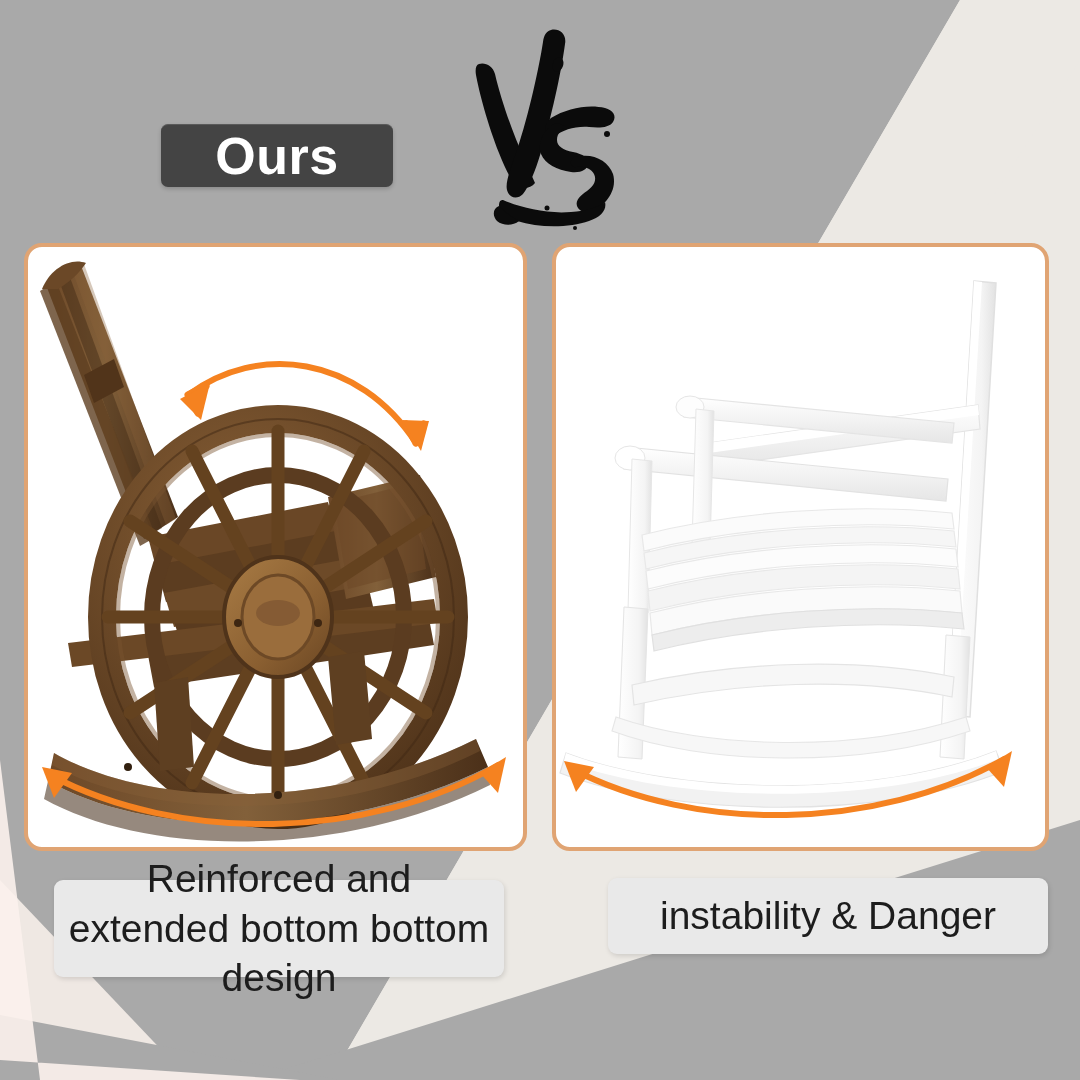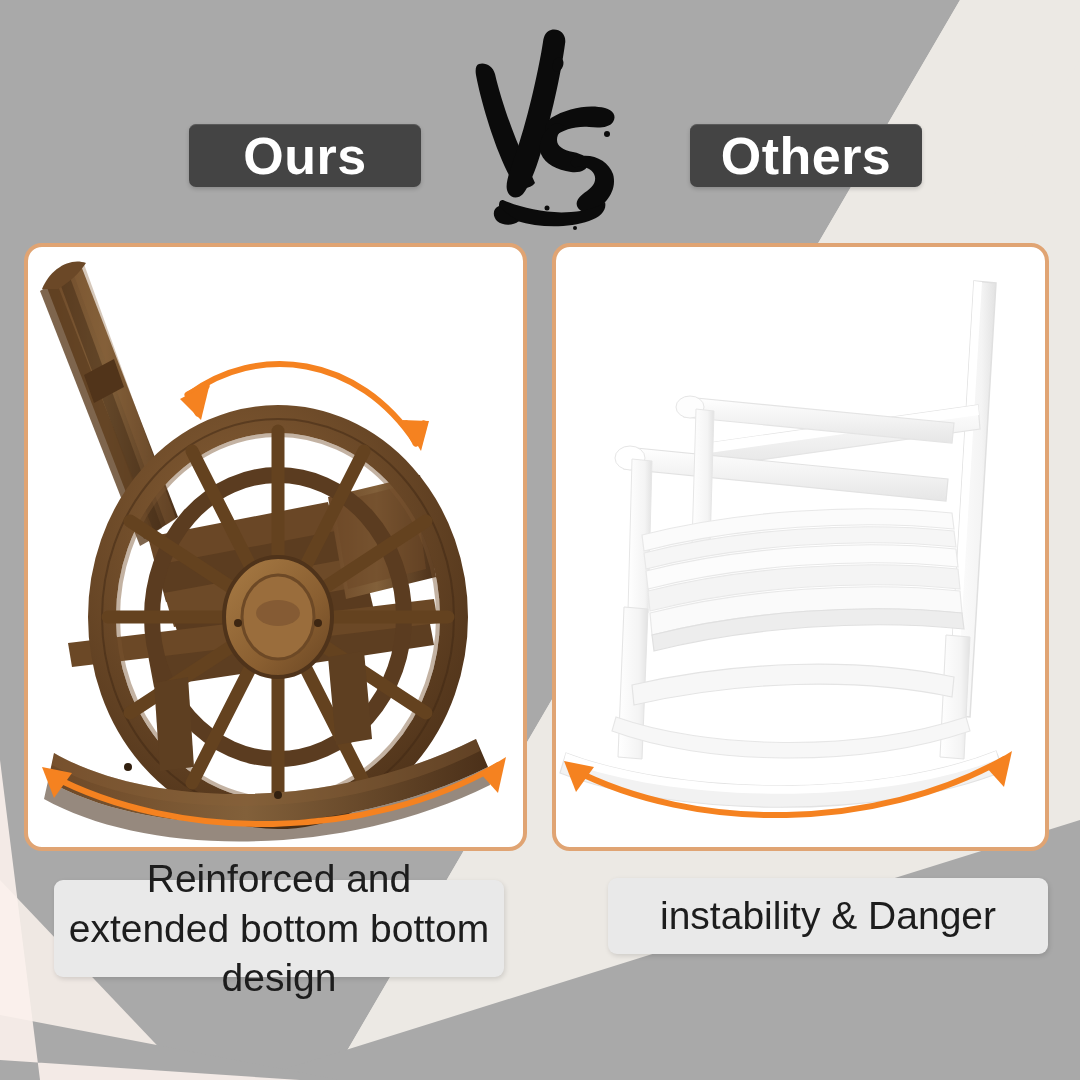--- a/index.html
+++ b/index.html
@@ -22,21 +22,21 @@
     background:#444444;
     border-radius:7px;
     color:#ffffff;
     font-weight:bold;
     font-size:52px;
     letter-spacing:.5px;
     display:flex; align-items:center; justify-content:center;
     box-shadow:0 2px 4px rgba(0,0,0,.18);
     border-top:1px solid #5a5a5a;
   }
-  #badge-ours   { left:161px; top:124px; width:232px; height:63px;margin-left:28px; }
+  #badge-ours   { left:161px; top:124px; width:232px; height:63px; }
   #badge-others { left:690px; top:124px; width:232px; height:63px; }
 
   .vs-wrap { position:absolute; left:455px; top:22px; width:190px; height:210px; }
 
   
   .card {
     position:absolute;
     background:#ffffff;
     border:4px solid #e0a473;
     border-radius:18px;
@@ -121,23 +121,20 @@
 
         <path d="M44 184 C50 190 58 196 64 199 C58 204 48 204 42 199 C37 194 38 186 44 184 Z"></path>
 
         <circle cx="152" cy="112" r="3"></circle>
         <circle cx="92" cy="186" r="2.5"></circle>
         <circle cx="120" cy="206" r="2"></circle>
       </g>
     </svg>
   </div>
 
-  <div class="badge" id="badge-others">
-    <span>Others</span>
-  </div>
 </div>
 
 <div class="card" id="card-ours">
   <svg class="card-art" viewBox="0 0 495 600">
     <defs>
       <linearGradient id="wd1" x1="0" y1="0" x2="1" y2="1">
         <stop offset="0%" stop-color="#7b5430"></stop>
           <stop offset="50%" stop-color="#5d3c20"></stop>
           <stop offset="100%" stop-color="#452b16"></stop>
       </linearGradient>

